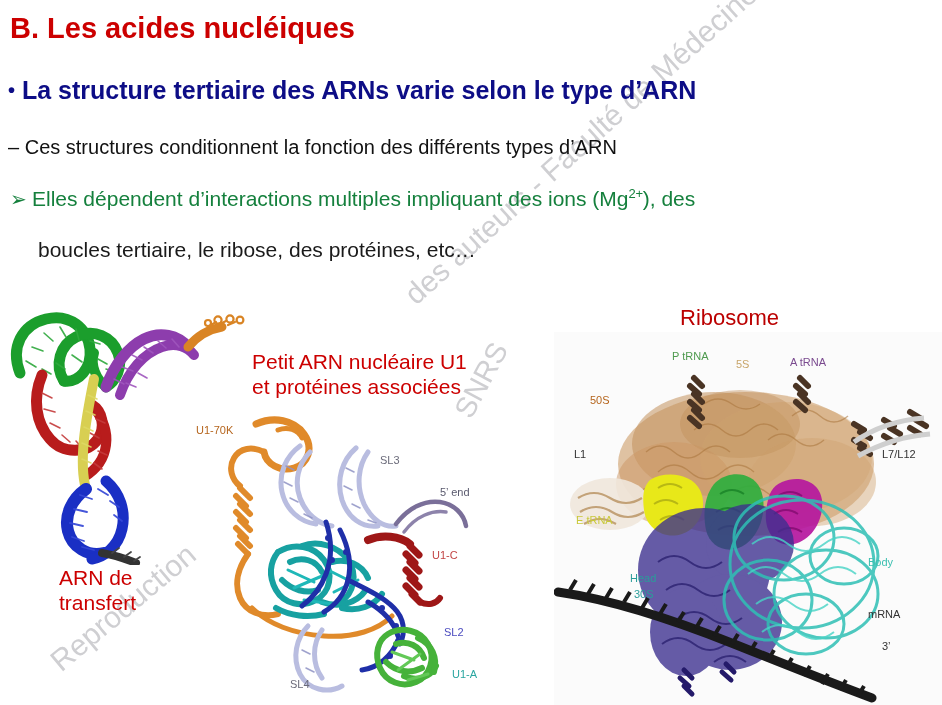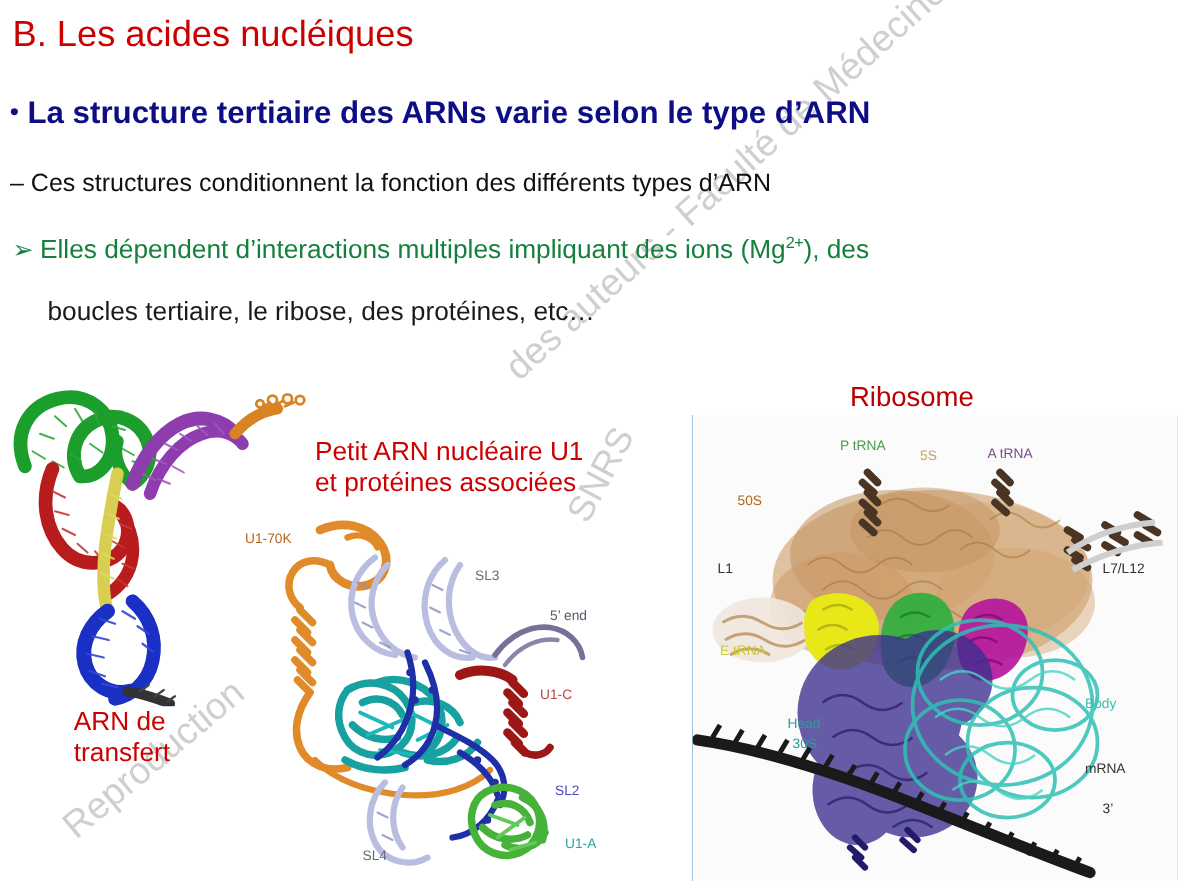--- a/index.html
+++ b/index.html
@@ -40,21 +40,21 @@
   #wm-snrs{
     left:448px;top:408px;
     font-size:29px;
     transform:rotate(-62deg);
     transform-origin:0 0;
   }
 
   
   #title{
     position:absolute;left:10px;top:12px;
-    font-size:29px;font-weight:normal;color:#cc0000;
+    font-size:29px;font-weight:bold;color:#cc0000;
     letter-spacing:0px;z-index:20;
   }
   .line{position:absolute;z-index:20;white-space:nowrap;}
   #line-bullet1{
     left:8px;top:76px;
     font-size:25px;font-weight:bold;color:#0d0d86;text-align:right;
   }
   #line-bullet1 .bl{font-size:20px;vertical-align:2px;}
   #line-dash{
     left:8px;top:136px;
@@ -74,21 +74,21 @@
   
   .figlabel{position:absolute;z-index:22;color:#cc0000;white-space:pre-line;line-height:1.18;}
   #label-trna{left:18px;top:566px;font-size:21px;margin-left:41px;}
   #label-u1{left:252px;top:350px;font-size:21px;}
   #label-ribosome{left:680px;top:305px;font-size:22px;color:#bb0000;}
 
   
   .fig{position:absolute;z-index:10;}
   #fig-trna{left:2px;top:303px;width:246px;height:262px;}
   #fig-u1{left:182px;top:412px;width:316px;height:288px;}
-  #fig-ribosome{left:554px;top:332px;width:388px;height:373px;background:#0369a1;}
+  #fig-ribosome{left:554px;top:332px;width:388px;height:373px;background:#f0abfc;}
   .fig svg{display:block;width:100%;height:100%;}
 </style>
 </head>
 <body>
 
 <div id="slide">
 
   <div class="wm" id="wm-diagonal">des auteurs - Faculté de Médecine -</div>
   <div class="wm" id="wm-repro">Reproduction</div>
   <div class="wm" id="wm-snrs">SNRS</div>

